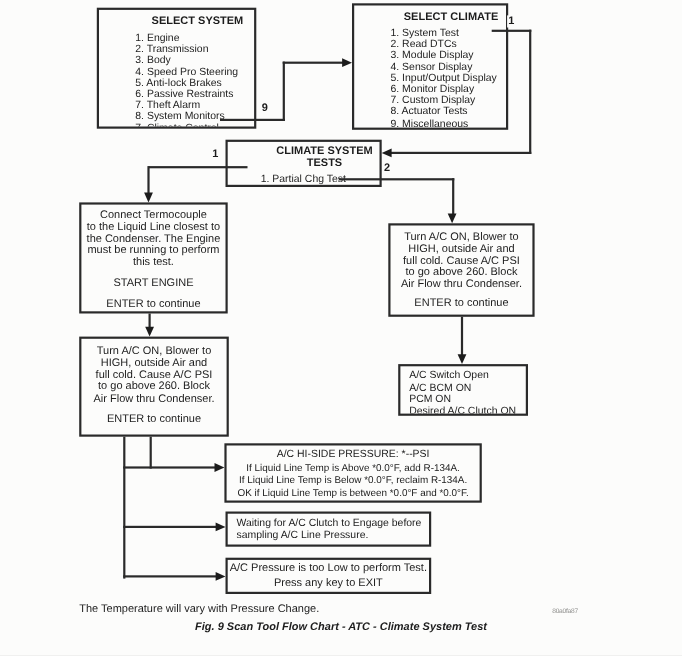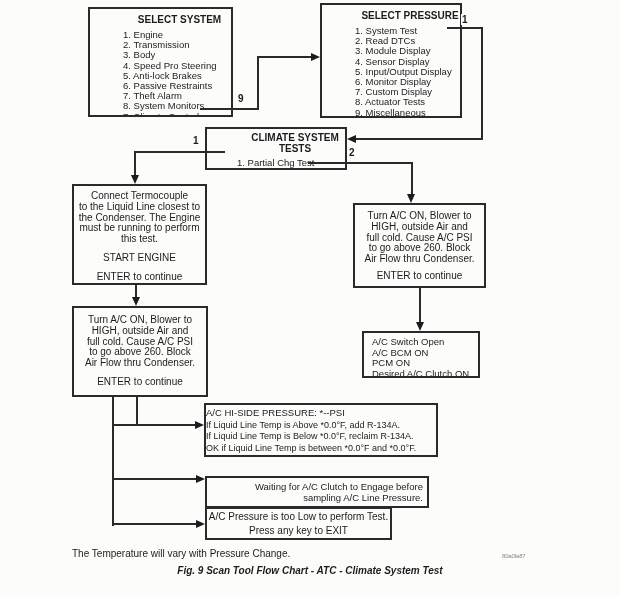--- a/index.html
+++ b/index.html
@@ -12,21 +12,21 @@
     box-sizing:border-box;z-index:2;overflow:hidden;
   }
   .menu-title{text-align:center;font-weight:bold;font-size:10px;padding-top:5px;margin-left:38px;}
   .menu-items{padding:5px 2px 0 33px;font-size:9.5px;line-height:10.2px;white-space:nowrap;}
   .menu-items div{white-space:nowrap;}
   .climate .menu-title{padding-top:3px;}
   .climate .menu-items{padding:3px 0 0 30px;line-height:11px;}
   .ctr{text-align:center;font-size:10px;line-height:10.8px;}
   .ctr .gap{height:8px;}
   .lft{font-size:9.5px;line-height:10.5px;padding:4px 4px 0 8px;text-align:left;}
-  .hiside{font-size:9px;line-height:11.5px;padding-top:2px;white-space:nowrap;}
+  .hiside{font-size:9px;line-height:11.5px;text-align:center;padding-top:2px;white-space:nowrap;}
   .hiside .hs-title{font-size:9.5px;padding-bottom:1px;}
   .line{position:absolute;background:#2a2a2a;z-index:3;}
   .arr{position:absolute;width:0;height:0;z-index:4;}
   .arr-r{border-top:4px solid transparent;border-bottom:4px solid transparent;border-left:9px solid #1c1c1c;}
   .arr-l{border-top:4px solid transparent;border-bottom:4px solid transparent;border-right:9px solid #1c1c1c;}
   .arr-d{border-left:4px solid transparent;border-right:4px solid transparent;border-top:9px solid #1c1c1c;}
   .lbl{position:absolute;font-weight:bold;font-size:10px;z-index:5;background:#fcfcfb;padding:0 1px;}
   .note{position:absolute;left:72px;top:548px;font-size:10px;}
   .caption{position:absolute;left:110px;top:565px;width:400px;text-align:center;
     font-size:10px;font-weight:bold;font-style:italic;}
@@ -46,21 +46,21 @@
       <div>4. Speed Pro Steering</div>
       <div>5. Anti-lock Brakes</div>
       <div>6. Passive Restraints</div>
       <div>7. Theft Alarm</div>
       <div>8. System Monitors</div>
       <div>7. Climate Control</div>
     </div>
   </div>
 
   <div class="box" style="left:320px;top:3px;width:142px;height:115px;">
-    <div class="menu-title">SELECT PRESSURE</div>
+    <div class="menu-title">SELECT CLIMATE</div>
     <div class="menu-items">
       <div>1. System Test</div>
       <div>2. Read DTCs</div>
       <div>3. Module Display</div>
       <div>4. Sensor Display</div>
       <div>5. Input/Output Display</div>
       <div>6. Monitor Display</div>
       <div>7. Custom Display</div>
       <div>8. Actuator Tests</div>
       <div>9. Miscellaneous</div>
@@ -114,21 +114,21 @@
     <div>Desired A/C Clutch ON</div>
   </div>
 
   <div class="box hiside" style="left:204px;top:403px;width:234px;height:54px;">
     <div class="hs-title">A/C HI-SIDE PRESSURE:  *--PSI</div>
     <div>If Liquid Line Temp is Above *0.0°F, add R-134A.</div>
     <div>If Liquid Line Temp is Below *0.0°F, reclaim R-134A.</div>
     <div>OK if Liquid Line Temp is between *0.0°F and *0.0°F.</div>
   </div>
 
-  <div class="box lft" style="left:205px;top:476px;width:224px;height:32px;text-align:right;">
+  <div class="box lft" style="left:205px;top:465px;width:187px;height:32px;">
     <div>Waiting for A/C Clutch to Engage before</div>
     <div>sampling A/C Line Pressure.</div>
   </div>
 
   <div class="box ctr" style="left:205px;top:507px;width:187px;height:33px;padding-top:3px;">
     <div>A/C Pressure is too Low to perform Test.</div>
     <div class="gap" style="height:3px;"></div>
     <div>Press any key to EXIT</div>
   </div>
 

